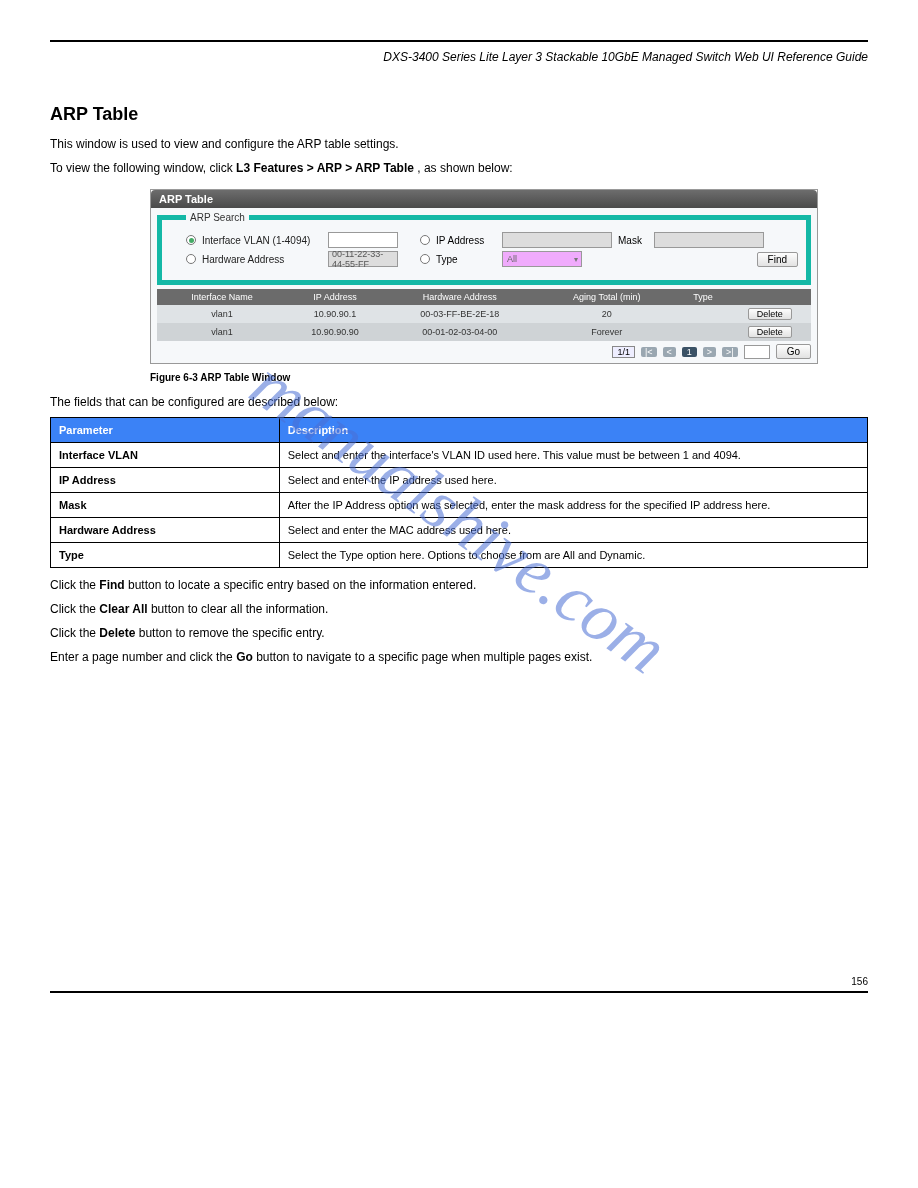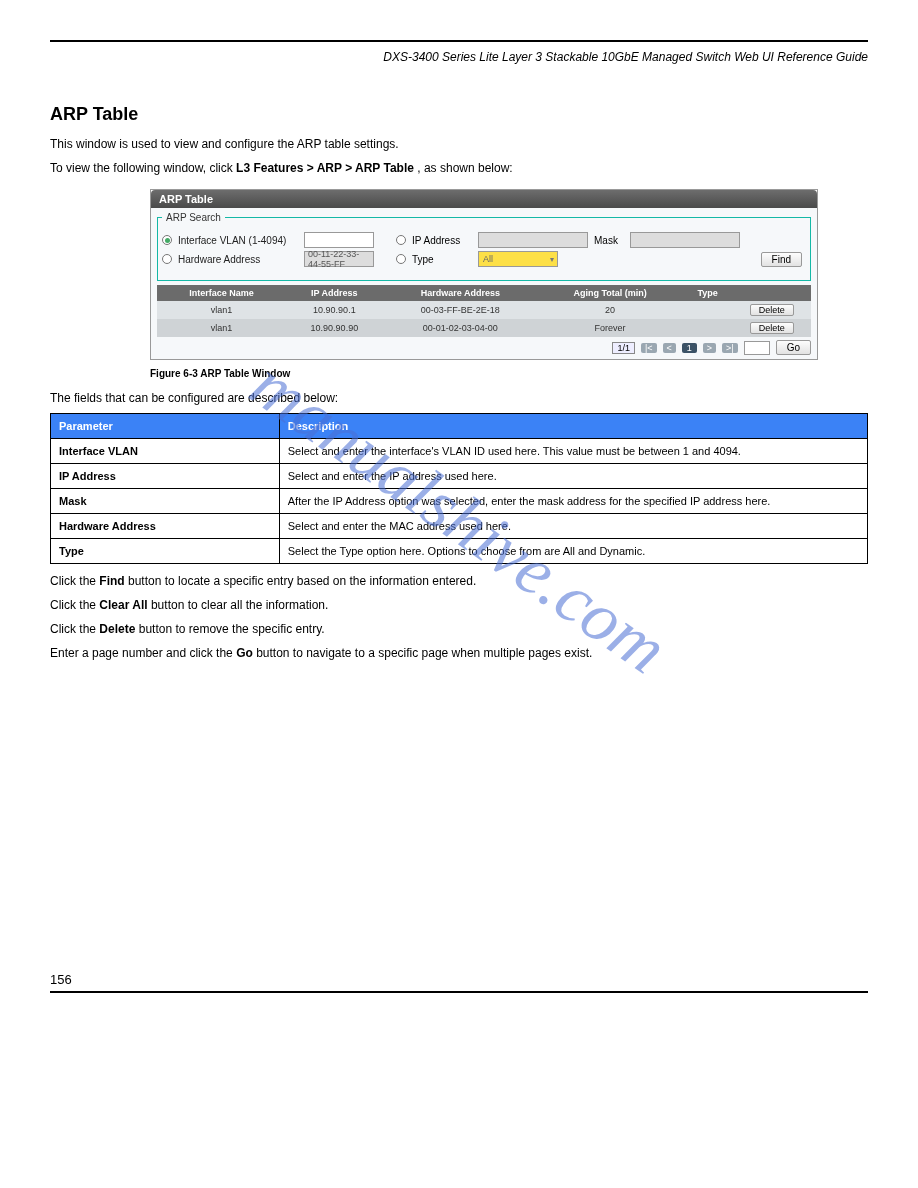--- a/index.html
+++ b/index.html
@@ -27,39 +27,39 @@
   }
   .shot-title {
     background: linear-gradient(#6d6d6d,#4a4a4a);
     color: #fff;
     padding: 3px 8px;
     font-weight: bold;
     font-size: 11px;
     border-top-left-radius: 4px; border-top-right-radius: 4px;
   }
   .shot-body { background: #f6f8fa; padding: 4px 6px; }
-  fieldset.arp { border: 1px solid #14b8a6; padding: 6px 8px 10px 4px; margin-bottom: 4px; }
+  fieldset.arp { border: 5px solid #14b8a6; padding: 6px 8px 10px 24px; margin-bottom: 4px; }
   fieldset.arp legend { font-size: 10px; padding: 0 4px; color: #333; }
   .row { display: flex; align-items: center; gap: 6px; margin: 3px 0; }
   .radio { width: 10px; height: 10px; border: 1px solid #777; border-radius: 50%; display: inline-flex; align-items: center; justify-content: center; background: #fff;}
   .radio.on::after { content:""; width:5px; height:5px; background:#4a6; border-radius:50%; display:block;}
   .lbl { width: 120px; font-size: 10px; color: #222; }
   .txt { height: 16px; border: 1px solid #999; background: #fff; }
   .txt.w1 { width: 70px; }
   .txt.w2 { width: 110px; }
   .txt.grey { background: #ddd; color:#555; font-size:9px; display:flex; align-items:center; padding:0 3px;}
-  .sel { height: 16px; width: 80px; border:1px solid #999; background:#fde047; display:flex; align-items:center; padding:0 4px; font-size:9px; color:#666; position:relative;}
+  .sel { height: 16px; width: 80px; border:1px solid #999; background:#f0abfc; display:flex; align-items:center; padding:0 4px; font-size:9px; color:#666; position:relative;}
   .sel::after { content:"▾"; position:absolute; right:3px; font-size:8px; color:#777;}
   .btn { background: linear-gradient(#fdfdfd,#e2e2e2); border:1px solid #999; border-radius:2px; font-size:10px; padding: 1px 10px; cursor:pointer; }
   .spacer { flex: 1; }
   .te-row { display:flex; align-items:center; margin: 4px 0; font-size:10px;}
   .te-row b { font-weight:bold; }
 
   table.grid { width: 100%; border-collapse: collapse; font-size: 9px; }
-  table.grid th { background:#6b6b6b; color:#fff; padding:3px 4px; font-weight:bold; }
+  table.grid th { background:#6b6b6b; color:#fff; padding:3px 4px; font-weight:normal; }
   table.grid td { background:#dfe3e6; padding:3px 0; text-align:center; color:#333; }
   table.grid tr.alt td { background:#cfd3d6; }
   .delbtn { background: linear-gradient(#fdfdfd,#e2e2e2); border:1px solid #999; border-radius:2px; font-size:9px; padding:0 8px; }
 
   .pager { display:flex; justify-content:flex-end; align-items:center; gap:6px; margin-top:3px; font-size:9px; }
   .pager .pg { background:#9aa7b1; color:#fff; padding:0 4px; border-radius:2px;}
   .pager .pgcur { background:#3b5266; color:#fff; padding:0 5px; border-radius:2px;}
   .pager .pgin { width:26px; height:14px; border:1px solid #999; background:#fff;}
   .pager .indicator { border:1px solid #888; padding:0 4px; background:#eef; }
 
@@ -68,21 +68,21 @@
   
   .desc-para { font-size: 12px; margin: 8px 0; }
   table.params { width: 100%; border-collapse: collapse; font-size: 11px; }
   table.params th { background:#3b82f6; color:#fff; text-align:left; padding:6px 8px; border:1px solid #000; }
   table.params td { border:1px solid #000; padding:6px 8px; vertical-align: top; }
   table.params td.p { font-weight: bold; width: 28%; }
 
   .actions { font-size: 12px; margin: 10px 0 4px 0; }
   .actions b { font-weight: bold; }
 
-  .pgnum { text-align:left; font-size:13px; margin:8px 0 4px 0; }
+  .pgnum { text-align:right; font-size:10px; margin:8px 0 4px 0; }
   .footer-rule { border-top:2px solid #000; margin-top:4px;}
 
   
   .wm { position:absolute; left:50%; top:50%; transform:translate(-50%,-50%) rotate(35deg); font-size:70px; font-style:italic; color:#4a6fd4; opacity:0.55; pointer-events:none; font-family: "Times New Roman", serif; z-index:5; white-space:nowrap;}
 </style>
 </head>
 <body>
 
 <div class="wm">manualshive.com</div>
 

